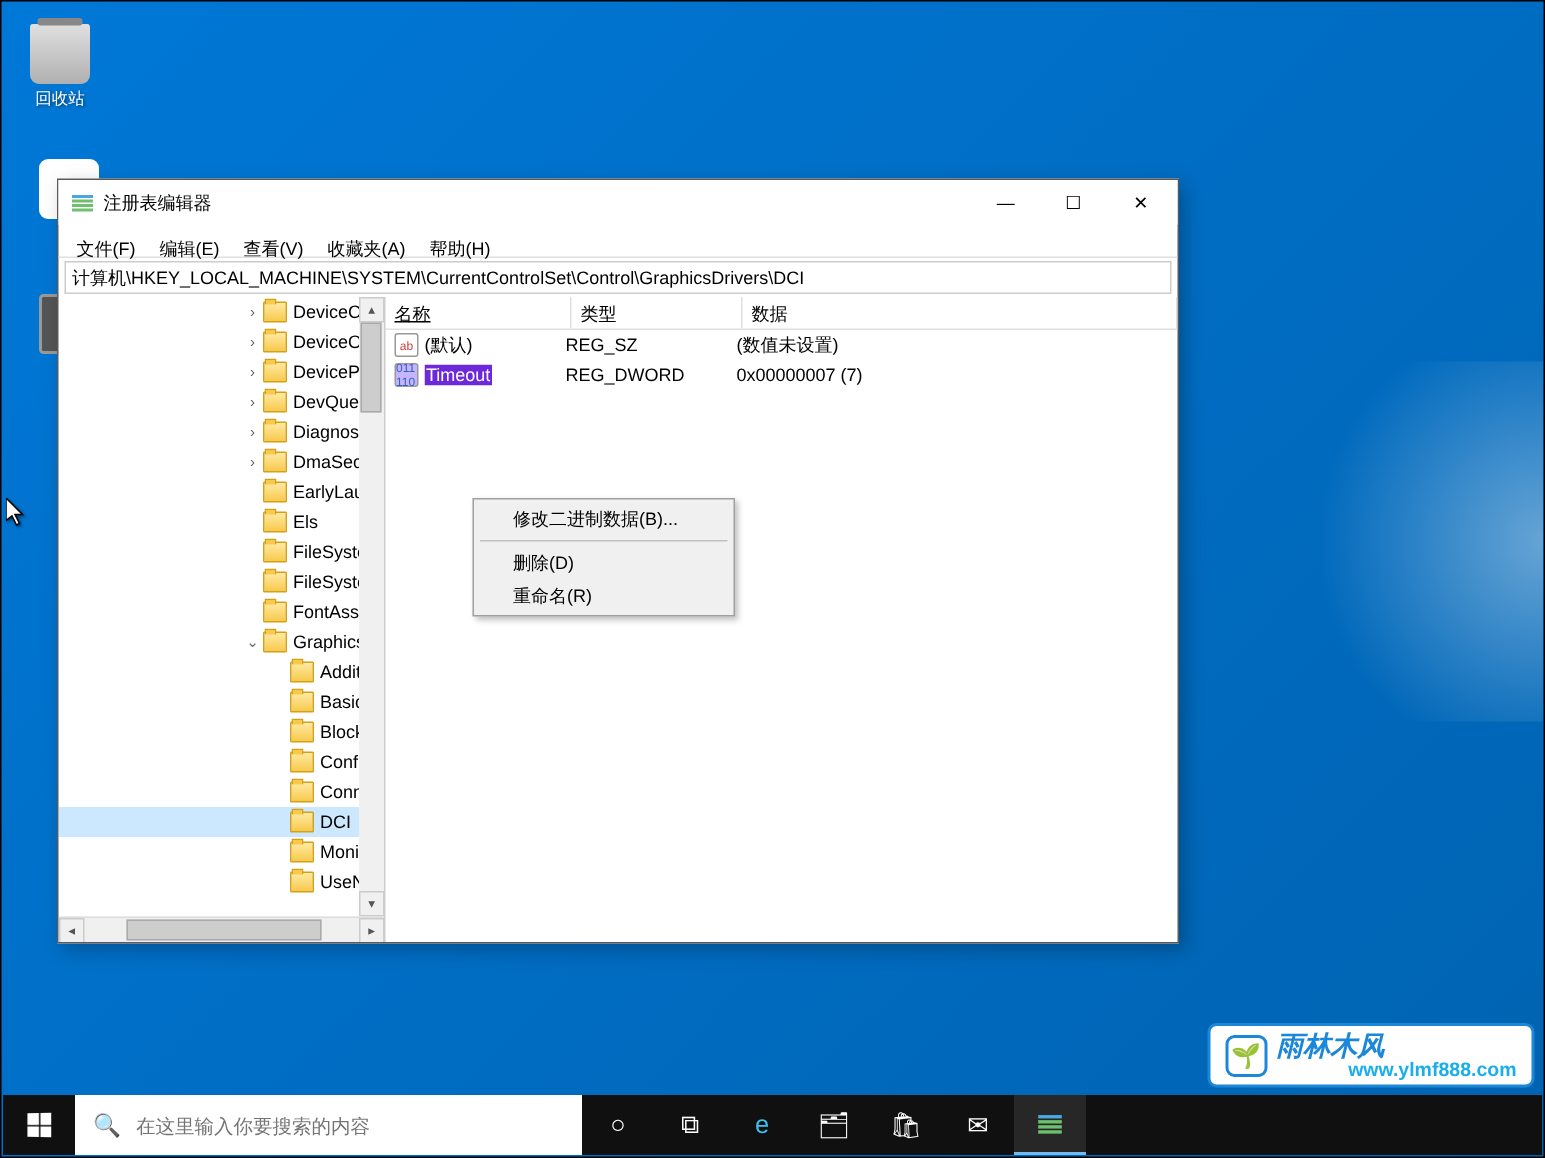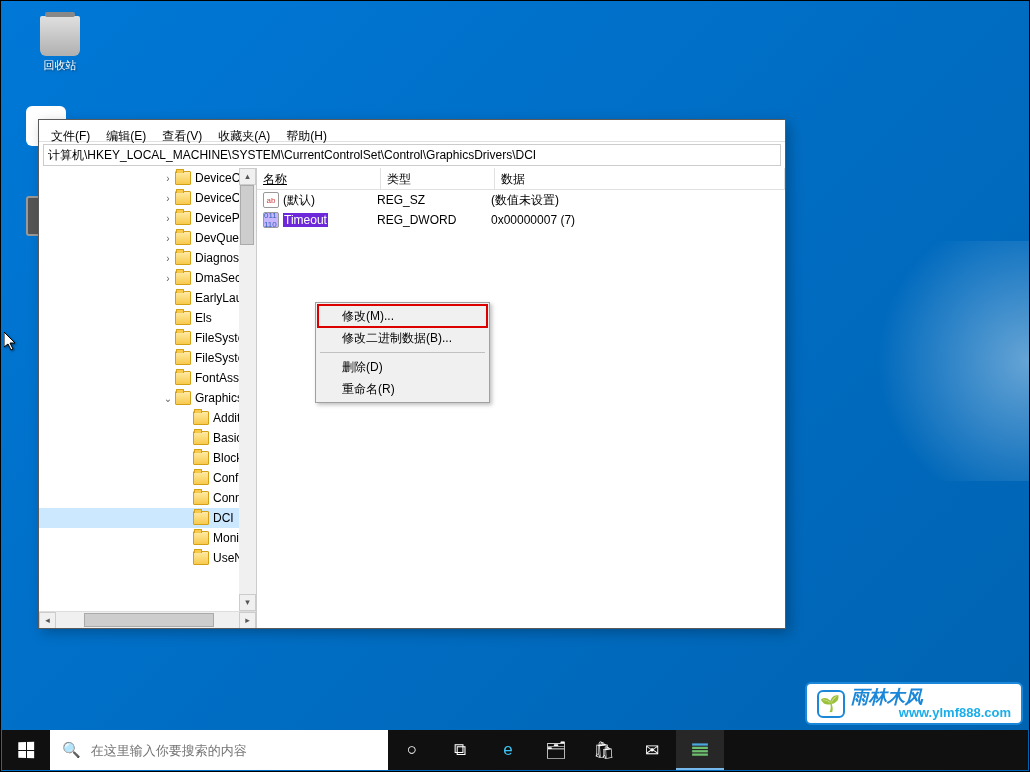--- a/index.html
+++ b/index.html
@@ -2,21 +2,21 @@
 <html><head>
 <meta charset="utf-8">
 <style>
 * { box-sizing: border-box; margin: 0; padding: 0; font-family: "Microsoft YaHei", "Segoe UI", sans-serif; font-size: 12px; }
 body { width: 1030px; height: 772px; background: linear-gradient(135deg, #0078d7 0%, #0063b1 100%); position: relative; overflow: hidden; border: 1px solid #000; }
 
 
 .desktop-icon { position: absolute; width: 70px; text-align: center; color: white; cursor: pointer; }
 .desktop-icon .icon-box { width: 40px; height: 40px; margin: 0 auto 2px; }
 .desktop-icon span { font-size: 11px; text-shadow: 1px 1px 2px rgba(0,0,0,0.5); }
-.recycle-bin { top: 15px; left: 24px; }
+.recycle-bin { top: 15px; left: 4px; }
 .recycle-bin .icon-box { background: linear-gradient(#e0e0e0, #b0b0b0); border-radius: 2px 2px 6px 6px; position: relative; }
 .recycle-bin .icon-box::before { content:""; position:absolute; top:-4px; left:5px; right:5px; height:5px; background:#888; border-radius:2px; }
 .edge-icon { top: 105px; left: 10px; }
 .edge-icon .icon-box { background: #fff; border-radius: 6px; display:flex; align-items:center; justify-content:center; color:#0078d7; font-size:24px; font-weight:bold; }
 .pc-icon { top: 195px; left: 10px; }
 .pc-icon .icon-box { background: #555; border:2px solid #999; border-radius:3px; position:relative; }
 .pc-icon .icon-box::after { content:""; position:absolute; bottom:-6px; left:14px; width:12px; height:4px; background:#777; }
 
 
 .regedit-window { position: absolute; top: 118px; left: 37px; width: 748px; height: 510px; background: #fff; border: 1px solid #5a5a5a; box-shadow: 4px 4px 12px rgba(0,0,0,0.25); display: flex; flex-direction: column; }
@@ -104,20 +104,32 @@
 <div class="desktop-icon edge-icon">
   <div class="icon-box">e</div>
 </div>
 <div class="desktop-icon pc-icon">
   <div class="icon-box"></div>
 </div>
 
 <div class="edge-glow"></div>
 
 <div class="regedit-window">
+  <div class="titlebar">
+    <svg class="app-icon" viewBox="0 0 16 16">
+        <rect x="1" y="3" width="14" height="2" fill="#4aa8e0"></rect>
+        <rect x="1" y="6" width="14" height="2" fill="#6ec06e"></rect>
+        <rect x="1" y="9" width="14" height="2" fill="#6ec06e"></rect>
+        <rect x="1" y="12" width="14" height="2" fill="#6ec06e"></rect>
+      </svg>
+    <span class="title-text">注册表编辑器</span>
+    <div class="win-btn">—</div>
+    <div class="win-btn">☐</div>
+    <div class="win-btn close-btn">✕</div>
+  </div>
   <div class="menubar">
     <div class="menu-item">文件(F)</div>
     <div class="menu-item">编辑(E)</div>
     <div class="menu-item">查看(V)</div>
     <div class="menu-item">收藏夹(A)</div>
     <div class="menu-item">帮助(H)</div>
   </div>
   <div class="addressbar">
     <span>计算机\HKEY_LOCAL_MACHINE\SYSTEM\CurrentControlSet\Control\GraphicsDrivers\DCI</span>
   </div>
@@ -255,21 +267,20 @@
           </div>
           <div class="list-row selected">
             <span class="val-icon dw">011
 110</span>
             <div class="cell name"><span>Timeout</span></div>
             <div class="cell type">REG_DWORD</div>
             <div class="cell">0x00000007 (7)</div>
           </div>
         </div>
       <div class="context-menu" id="ctx-menu">
-          <div class="cm-item highlighted">修改(M)...</div>
           <div class="cm-item">修改二进制数据(B)...</div>
           <div class="cm-sep"></div>
           <div class="cm-item">删除(D)</div>
           <div class="cm-item">重命名(R)</div>
         </div>
     </div>
   </div>
 </div>
 
 <div class="taskbar">

